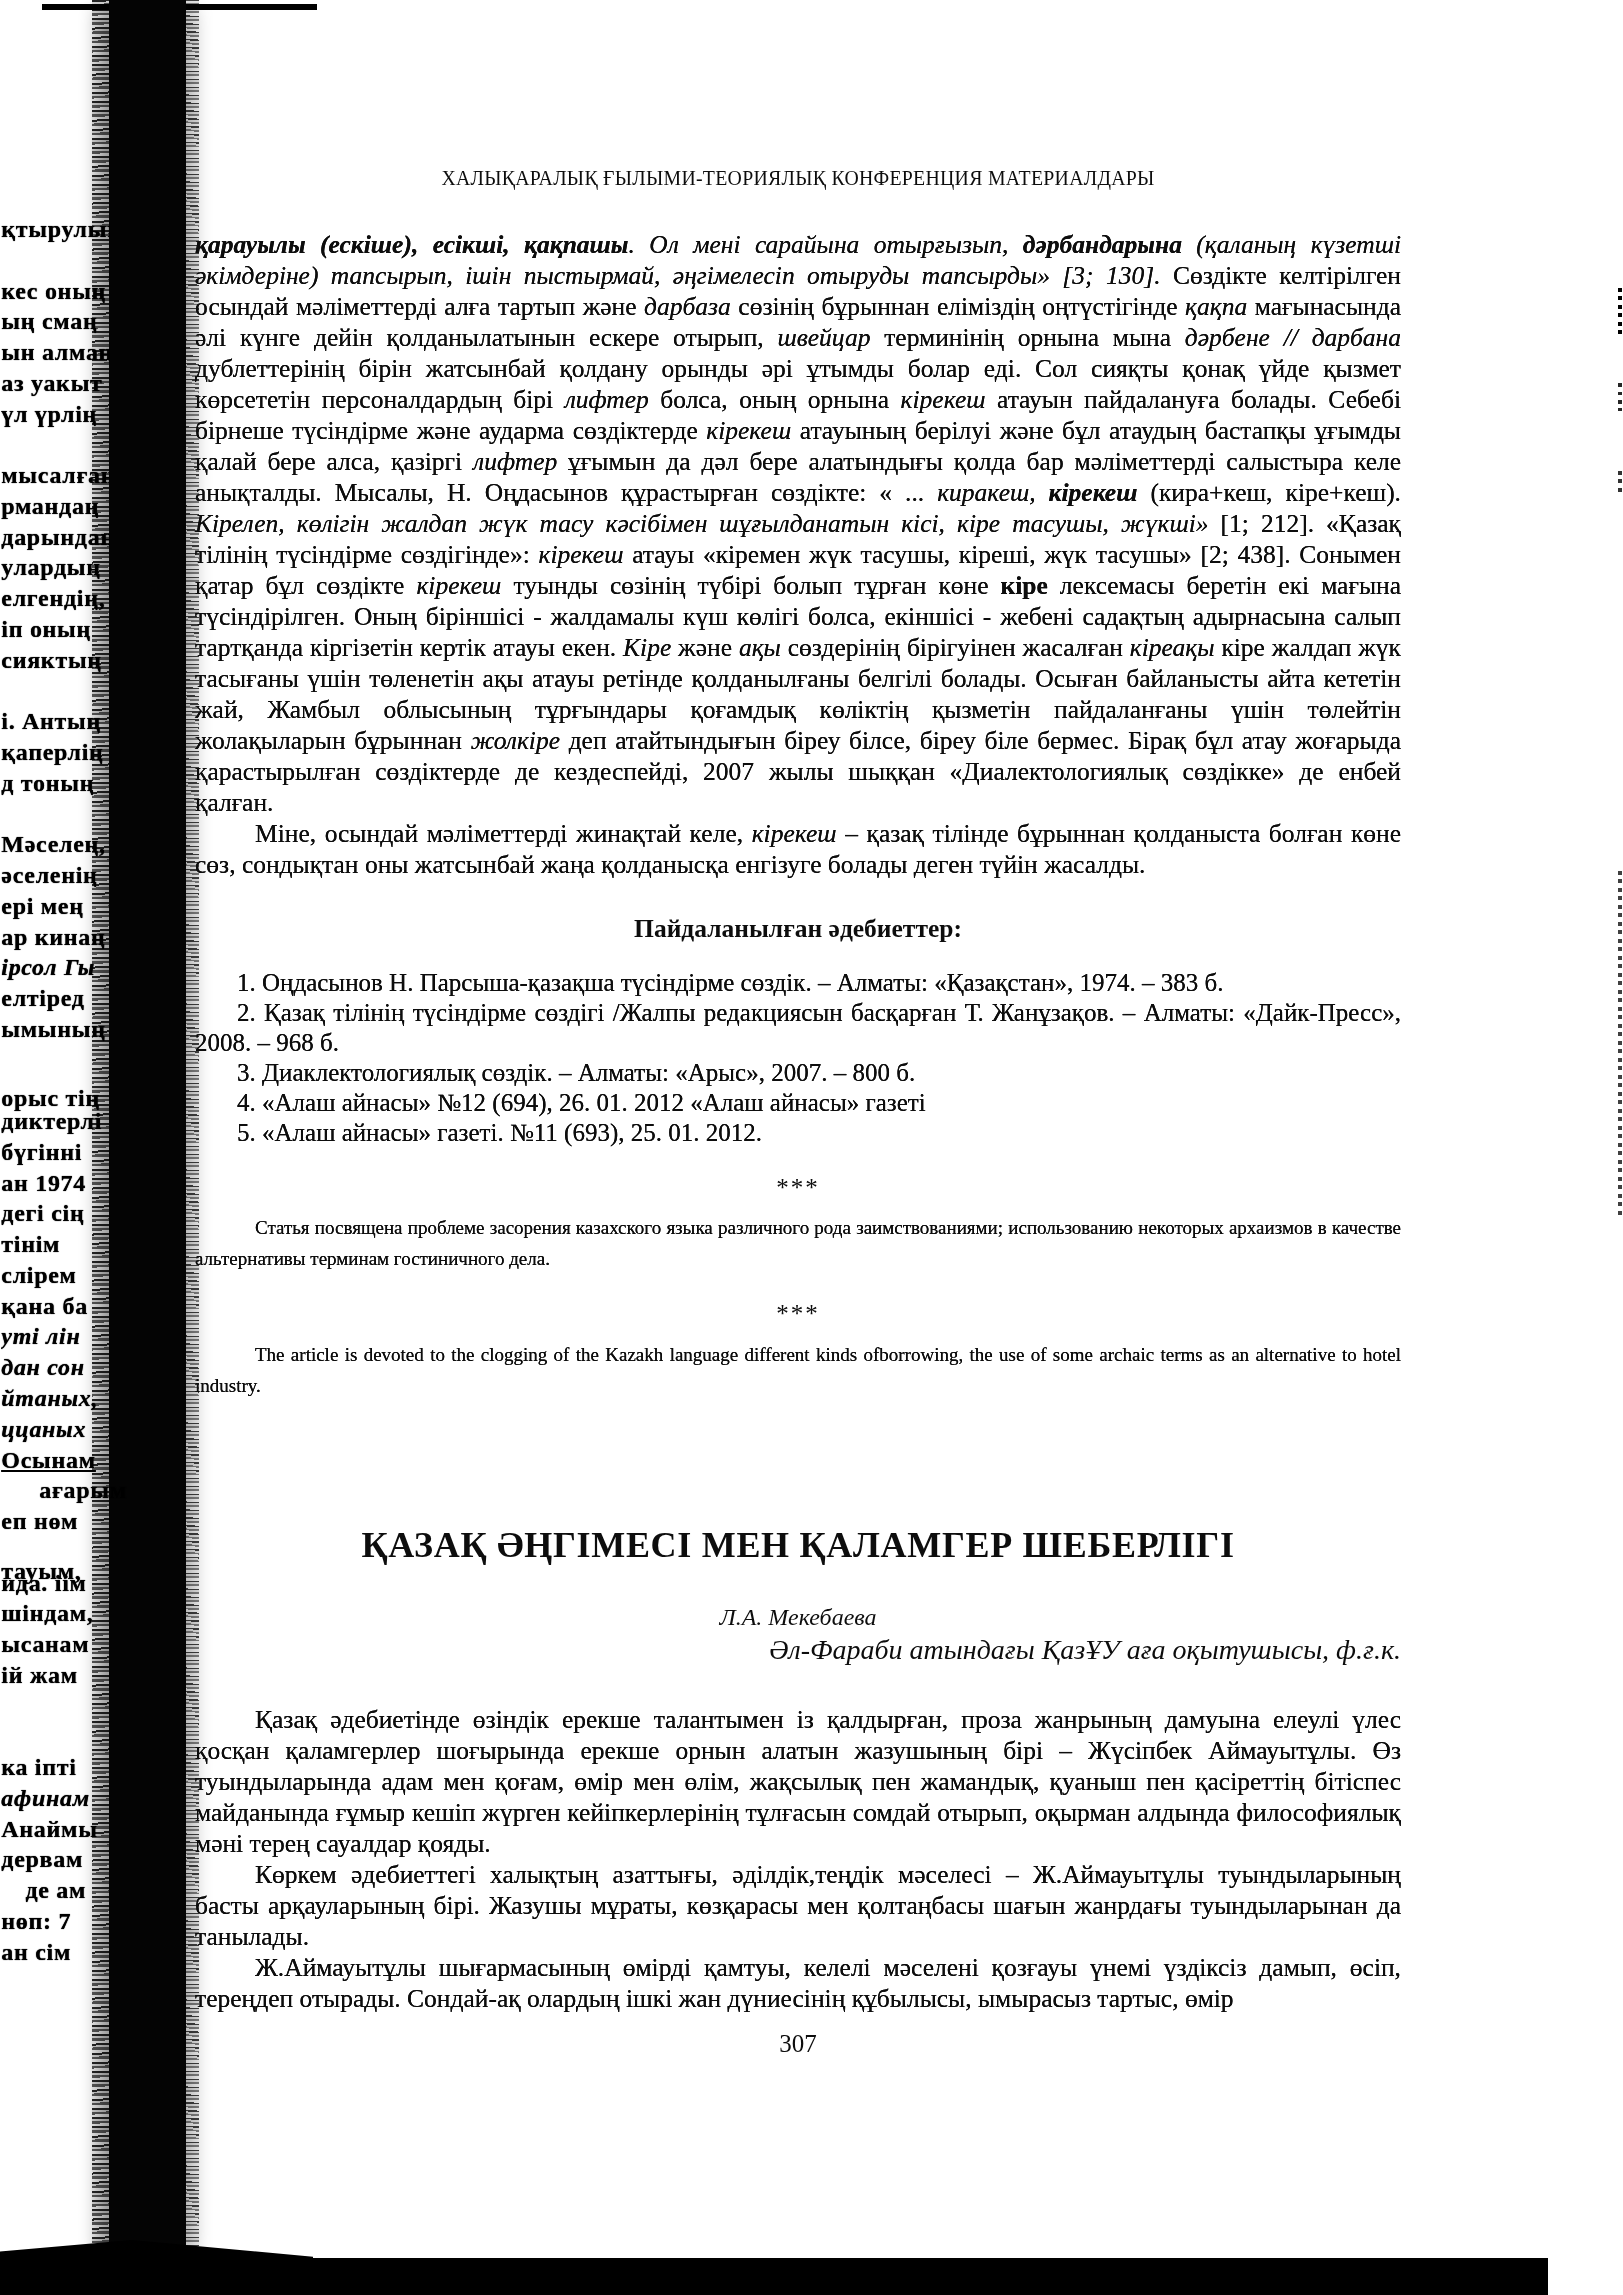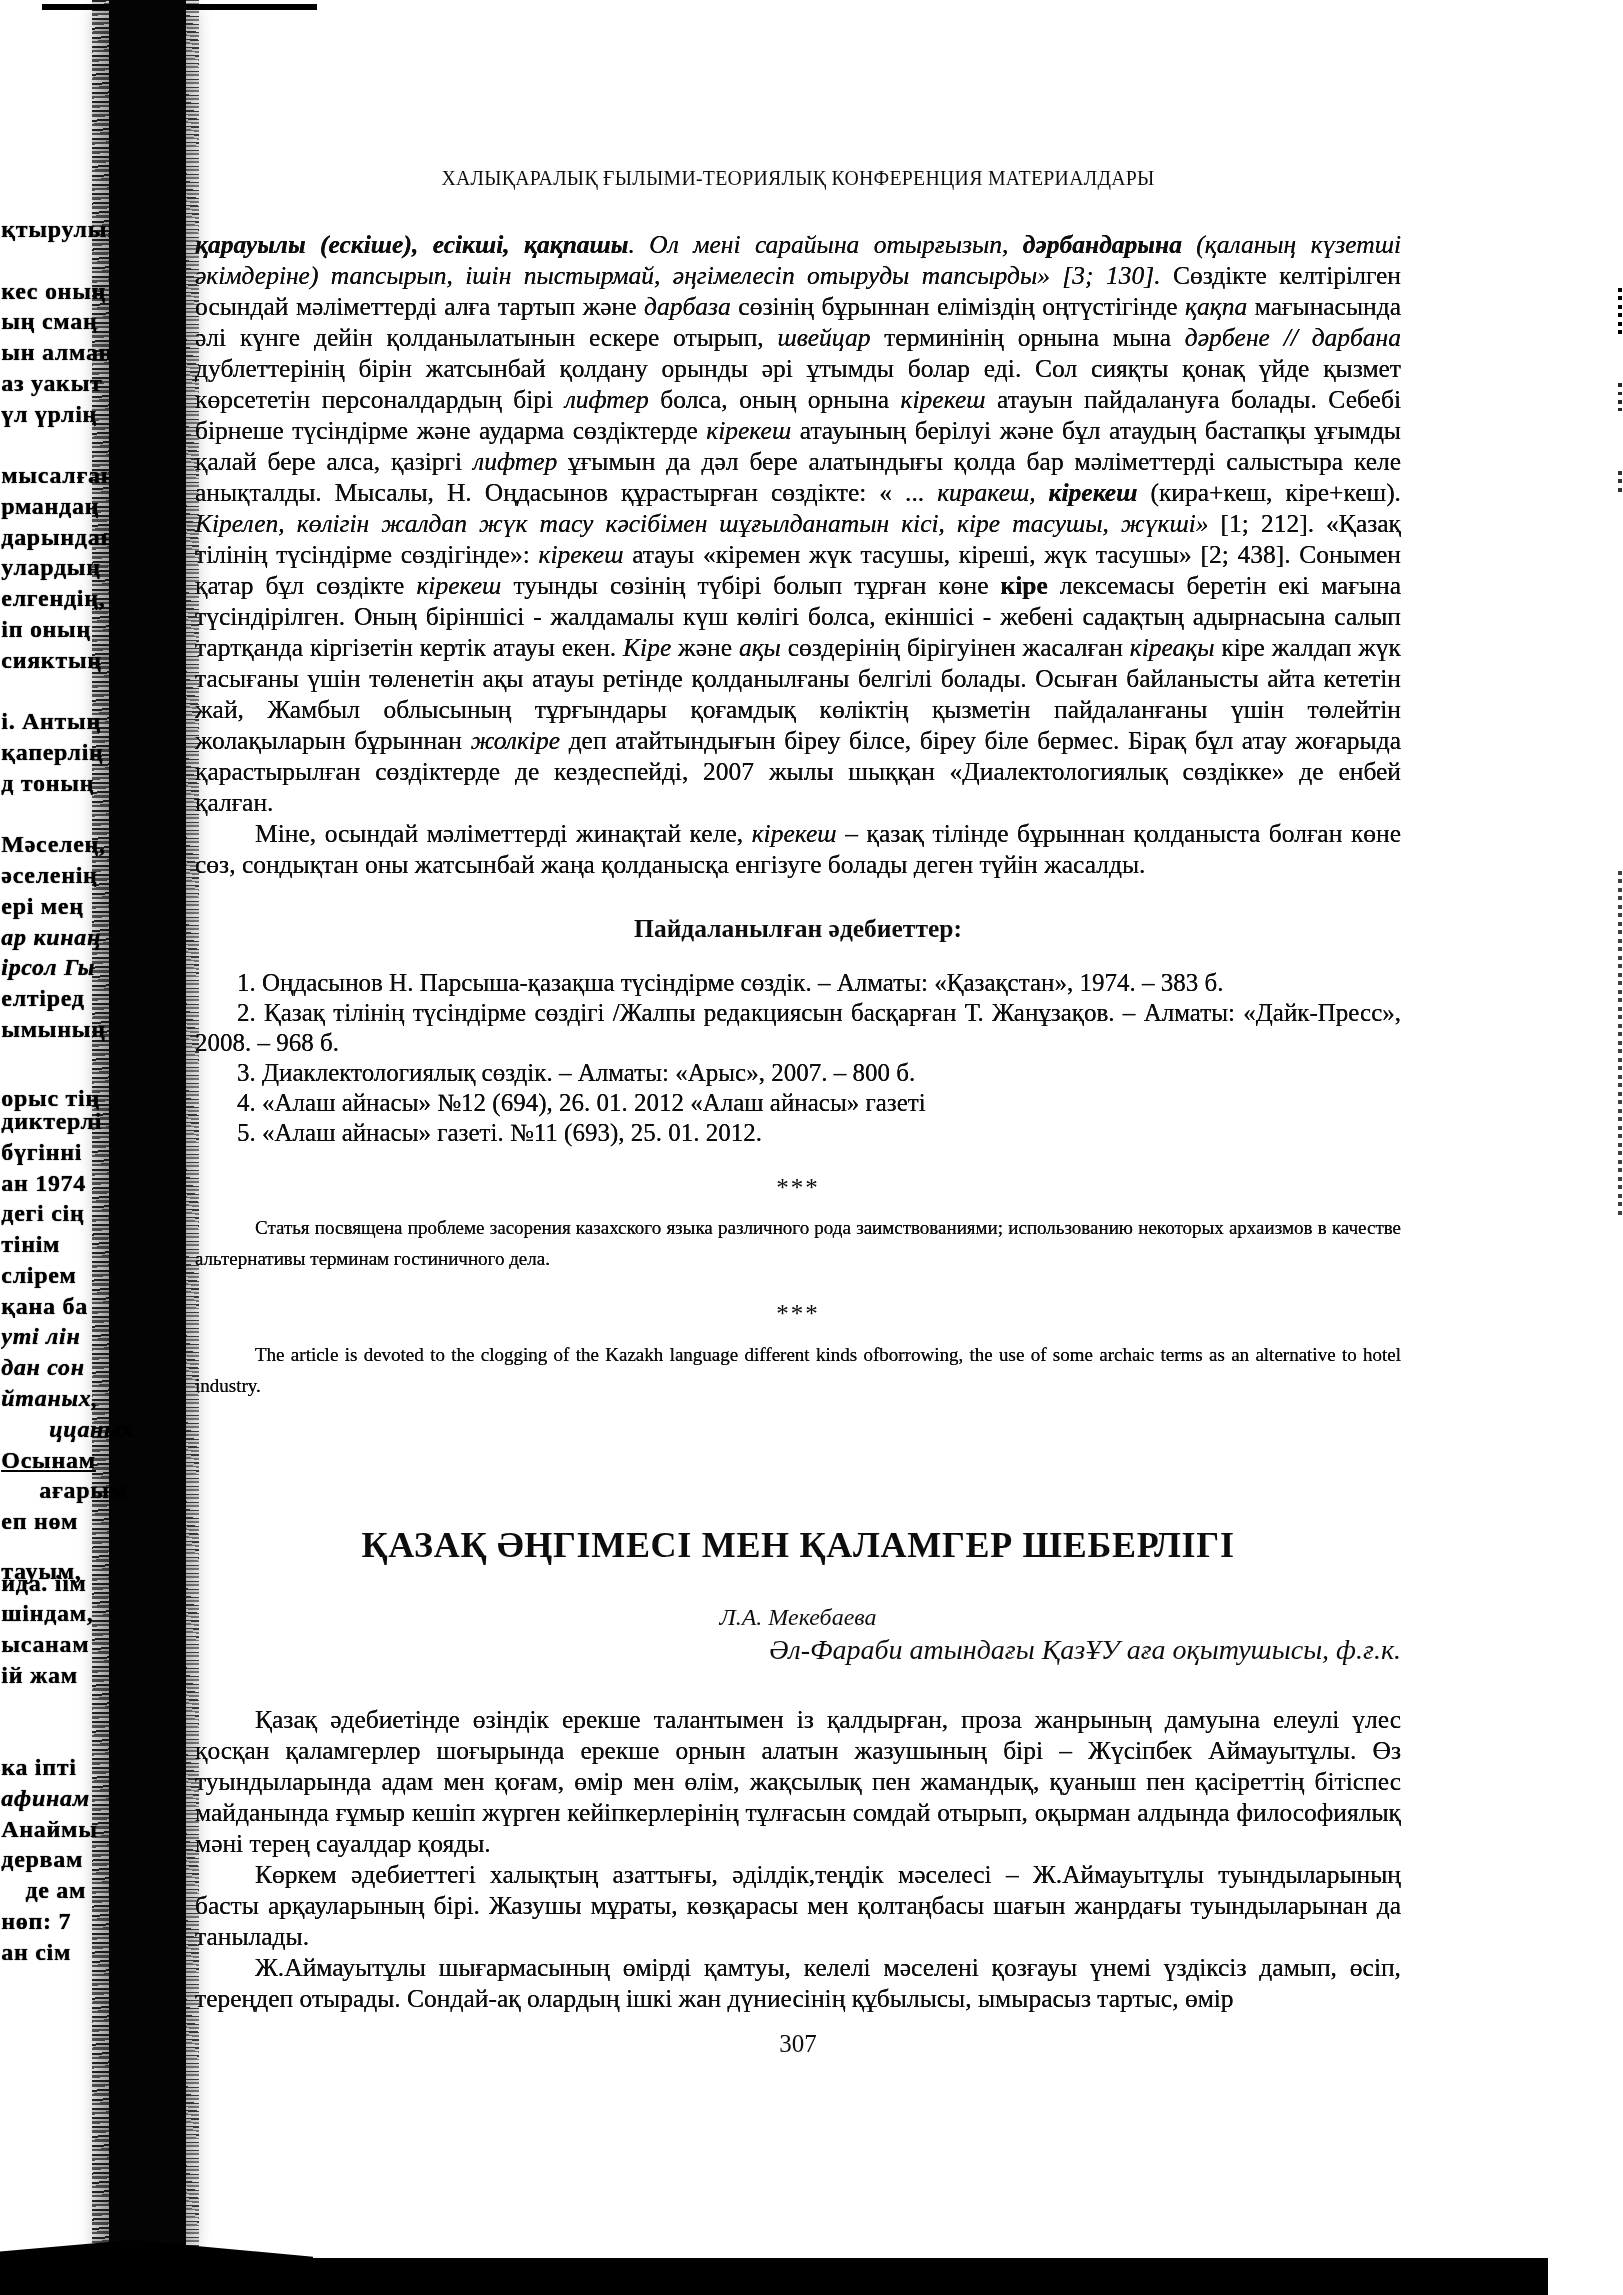--- a/index.html
+++ b/index.html
@@ -108,36 +108,36 @@
     <div class="frag" style="top: 554px;">улардың</div>
     <div class="frag" style="top: 585px;">елгендің,</div>
     <div class="frag" style="top: 616px;">іп оның</div>
     <div class="frag" style="top: 647px;">сияктың</div>
     <div class="frag" style="top: 708px;">і. Антың</div>
     <div class="frag" style="top: 739px;">қаперлің</div>
     <div class="frag" style="top: 770px;">д тоның</div>
     <div class="frag" style="top: 831px;">Мәселең,</div>
     <div class="frag" style="top: 862px;">әселенің</div>
     <div class="frag" style="top: 893px;">ері мең</div>
-    <div class="frag" style="top: 924px; font-style: italic;">ар кинаң</div>
+    <div class="frag" style="top: 924px;">ар кинаң</div>
     <div class="frag it" style="top: 954px;">ірсол Гы</div>
     <div class="frag" style="top: 985px;">елтіред</div>
     <div class="frag" style="top: 1016px;">ымының</div>
     <div class="frag" style="top: 1085px;">орыс тің</div>
     <div class="frag" style="top: 1108px;">диктерлі</div>
     <div class="frag" style="top: 1139px;">бүгінні</div>
     <div class="frag" style="top: 1170px;">ан 1974</div>
     <div class="frag" style="top: 1200px;">дегі сің</div>
     <div class="frag" style="top: 1231px;">тінім</div>
     <div class="frag" style="top: 1262px;">слірем</div>
     <div class="frag" style="top: 1293px;">қана ба</div>
     <div class="frag it" style="top: 1323px;">уті лін</div>
     <div class="frag it" style="top: 1354px;">дан сон</div>
     <div class="frag it" style="top: 1385px;">йтаных,</div>
-    <div class="frag it" style="top: 1416px; margin-left: 48px;">ццаных</div>
+    <div class="frag it" style="top: 1416px;">ццаных</div>
     <div class="frag" style="top: 1447px; text-decoration: underline;">Осынам</div>
     <div class="frag" style="top: 1477px; margin-left: 38px;">ағарым</div>
     <div class="frag" style="top: 1508px;">еп нөм</div>
     <div class="frag" style="top: 1558px;">тауым,</div>
     <div class="frag" style="top: 1570px;">ида. іім</div>
     <div class="frag" style="top: 1600px;">шіндам,</div>
     <div class="frag" style="top: 1631px;">ысанам</div>
     <div class="frag" style="top: 1662px;">ій жам</div>
     <div class="frag" style="top: 1754px;">ка іпті</div>
     <div class="frag it" style="top: 1785px;">афинам</div>

